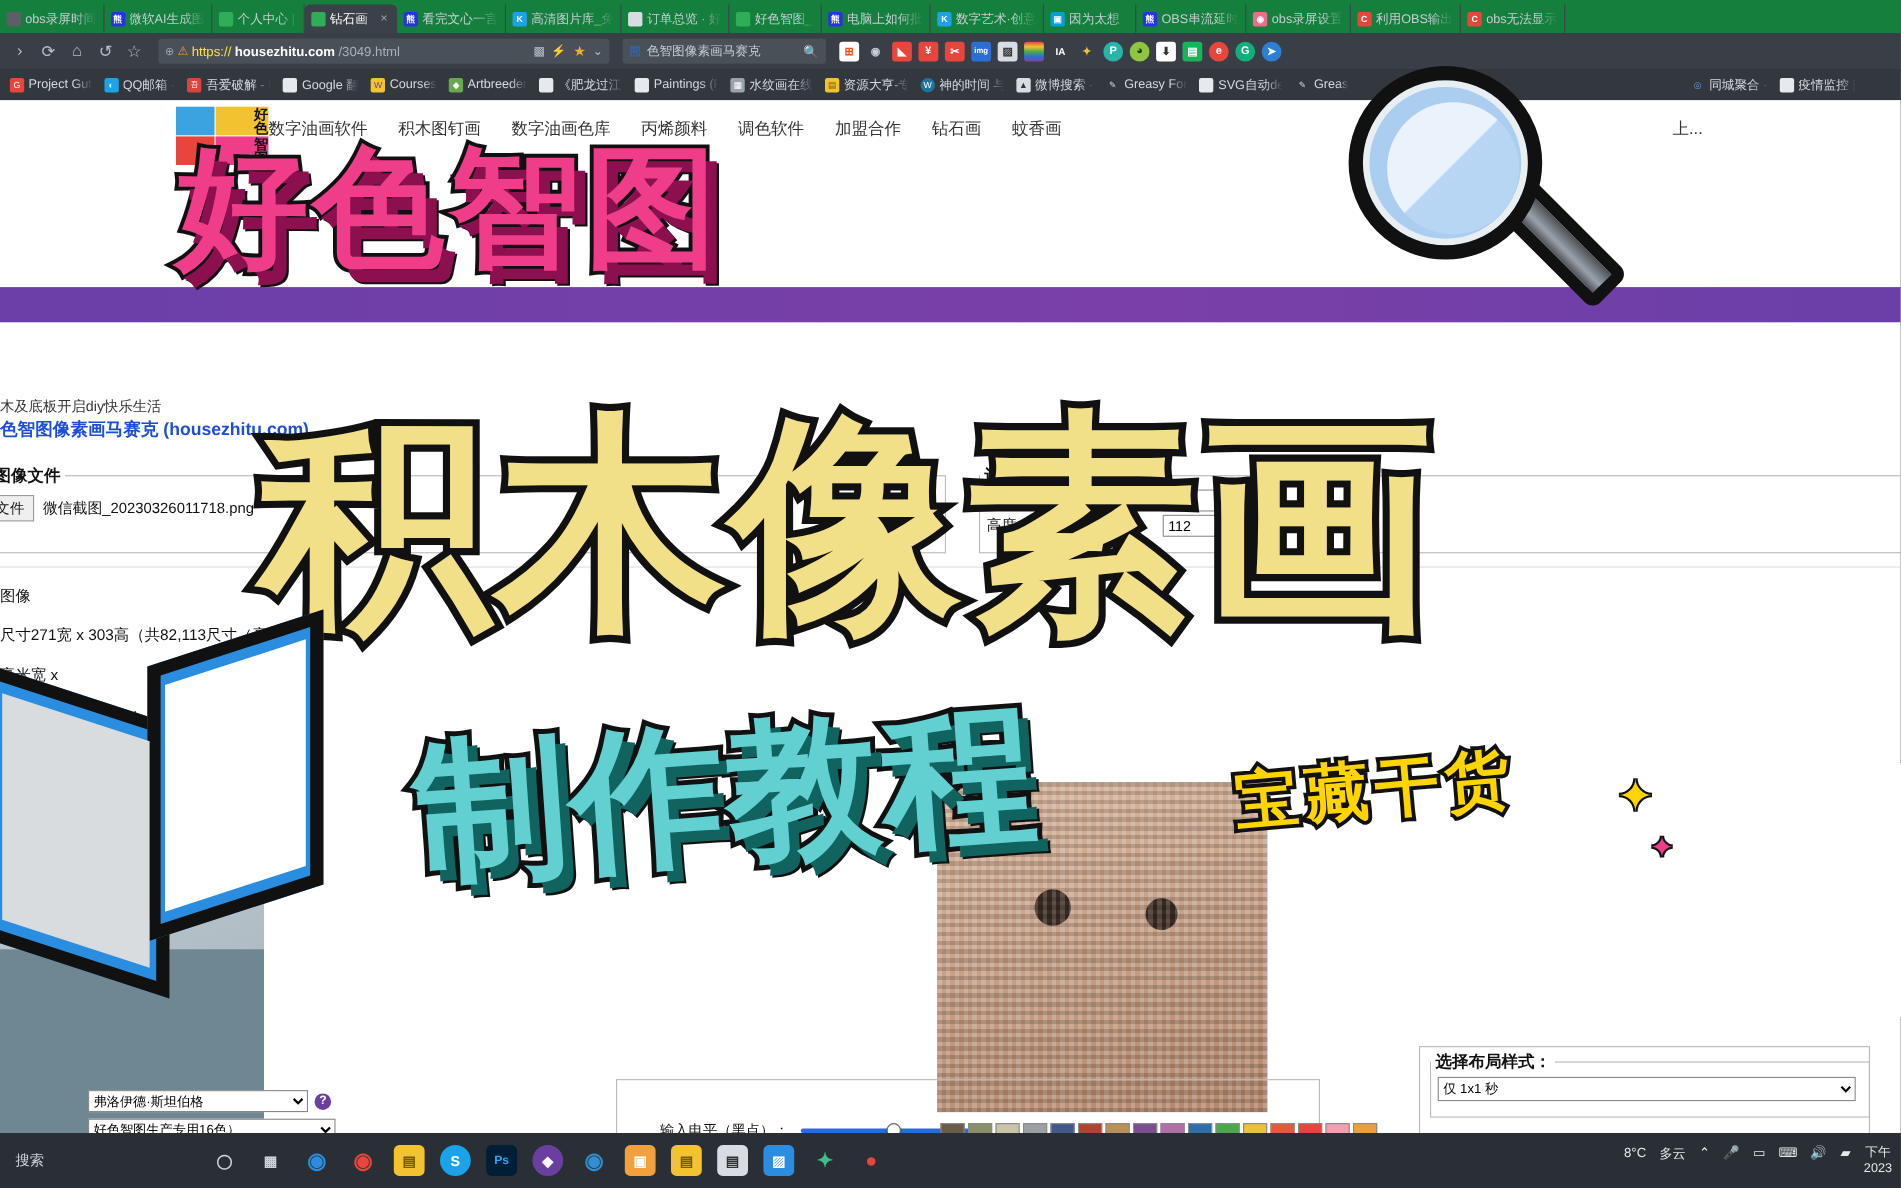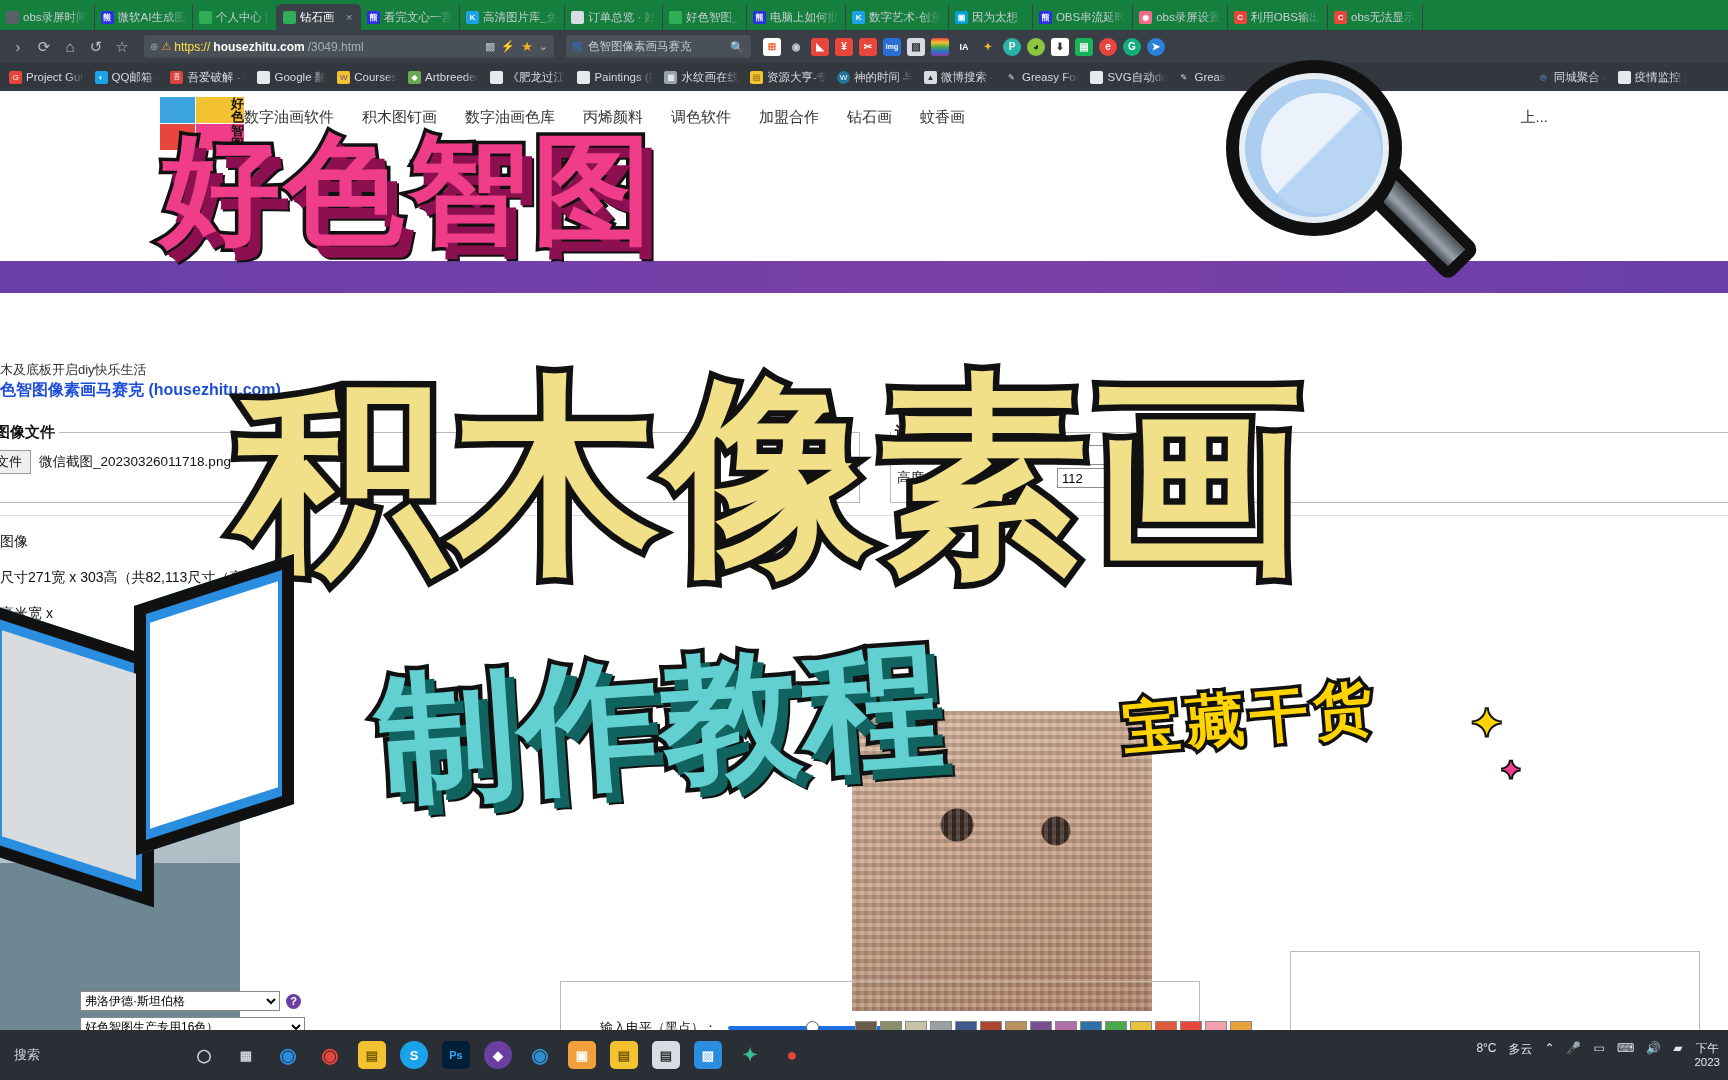--- a/index.html
+++ b/index.html
@@ -538,20 +538,26 @@
       <span class="sw" style="background:#4aa84a"></span>
       <span class="sw" style="background:#e8c23c"></span>
       <span class="sw" style="background:#e05a3c"></span>
       <span class="sw" style="background:#e8453c"></span>
       <span class="sw" style="background:#f2a0b0"></span>
       <span class="sw" style="background:#e8a23c"></span>
     </div>
 
   </div>
 
+  <fieldset class="fs-layout">
+    <legend>选择布局样式：</legend>
+    <select>
+      <option>仅 1x1 秒</option>
+    </select>
+  </fieldset>
 </div>
 
 <div class="ov art" id="art-pink">
   <span class="inner">好色智图</span>
 </div>
 
 <div class="ov art" id="art-yellow">积木像素画</div>
 
 <div class="ov art" id="art-teal">
   <span class="inner">制作教程</span>

